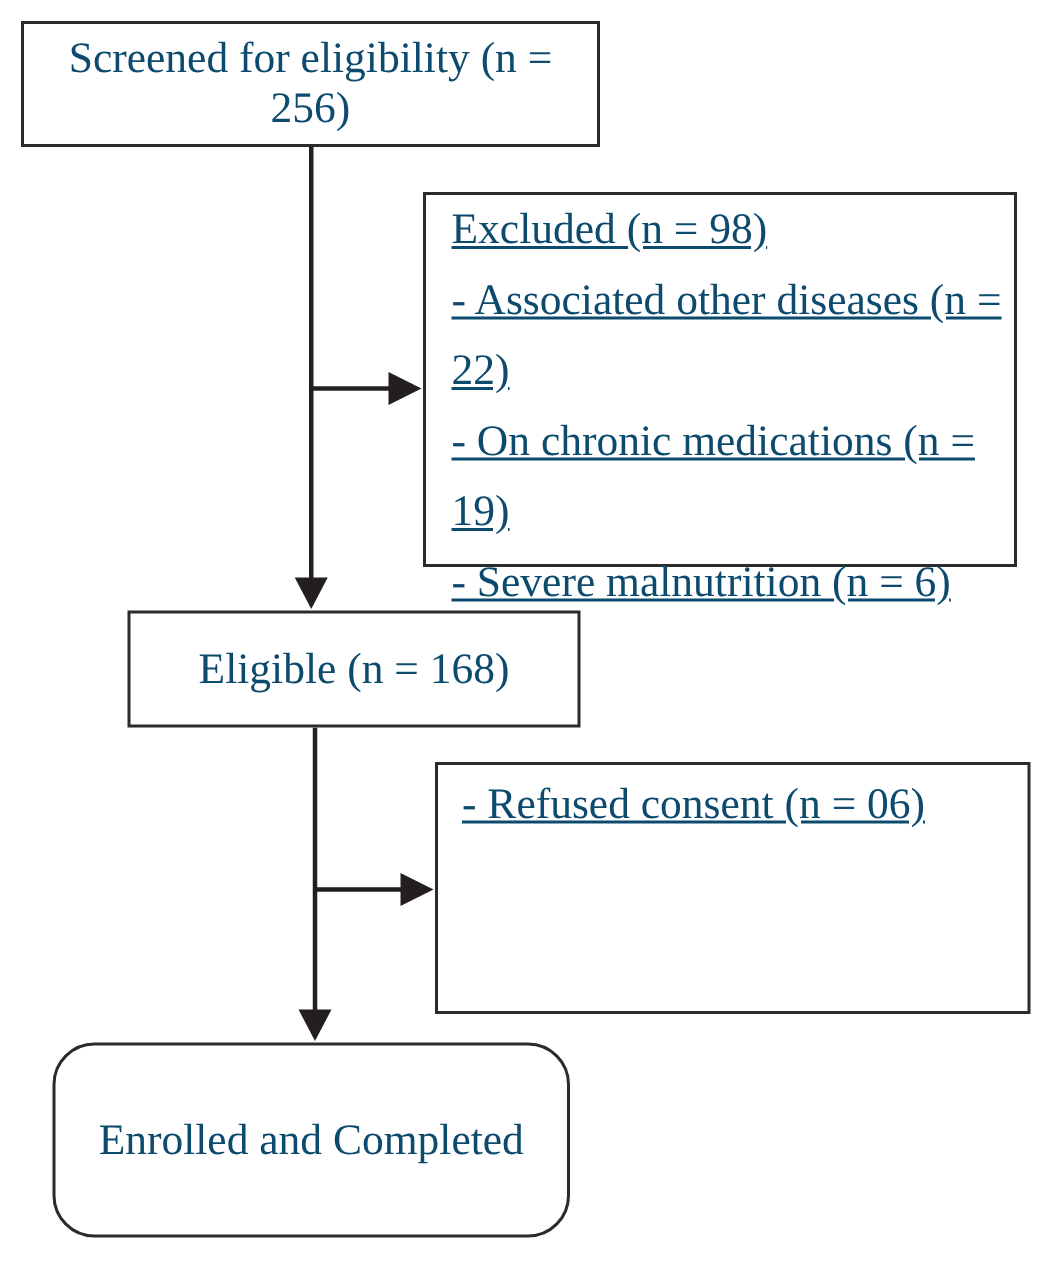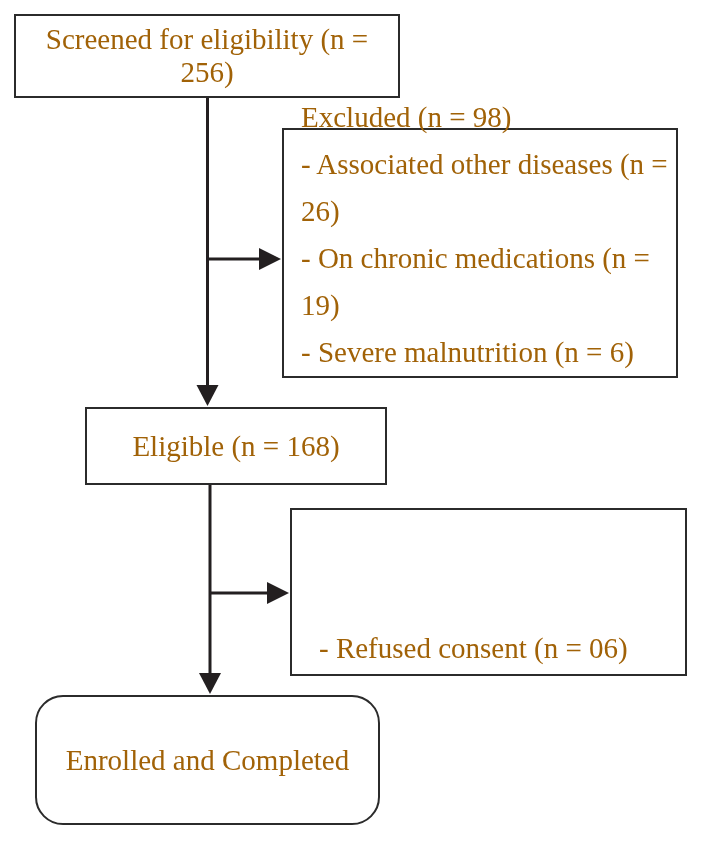--- a/index.html
+++ b/index.html
@@ -15,39 +15,40 @@
     font-family: "Liberation Serif", "DejaVu Serif", serif;
     color: #231f20;
     overflow: hidden;
   }
   .flow-box {
     position: absolute;
     box-sizing: border-box;
     border: 2px solid #2b2b2b;
     background: #ffffff;
     font-size: 29px;
-    color: #a16207;
+    color: #0c4a6e;
   }
   .centered {
     display: flex;
     flex-direction: column;
     align-items: center;
     justify-content: center;
     text-align: center;
   }
   .left-list {
     display: flex;
     flex-direction: column;
-    justify-content: flex-end;
+    justify-content: space-between;
     text-align: left;
+    text-decoration: underline;
   }
   .box-screened   { left: 14px;  top: 14px;  width: 386px; height: 84px; }
   .box-excluded   { left: 282px; top: 128px; width: 396px; height: 250px; padding-left: 17px; line-height: 47px; }
   .box-eligible   { left: 85px;  top: 407px; width: 302px; height: 78px; }
-  .box-attrition  { left: 290px; top: 508px; width: 397px; height: 168px; padding-left: 27px; line-height: 52px; }
+  .box-attrition  { left: 290px; top: 508px; width: 397px; height: 168px; padding-left: 16px; line-height: 52px; }
   .box-enrolled   { left: 35px;  top: 695px; width: 345px; height: 130px; line-height: 50px; border-radius: 28px; }
   .arrow-layer {
     position: absolute;
     left: 0;
     top: 0;
     width: 704px;
     height: 844px;
     pointer-events: none;
   }
   .line-text { display: block; }
@@ -79,21 +80,21 @@
       <polygon points="289,593 267,582 267,604" fill="#231f20"></polygon>
     </g>
   </svg>
 
   <div class="flow-box centered box-screened">
     <span class="line-text">Screened for eligibility (n = 256)</span>
   </div>
 
   <div class="flow-box left-list box-excluded">
     <span class="line-text">Excluded (n = 98)</span>
-    <span class="line-text">- Associated other diseases (n = 26)</span>
+    <span class="line-text">- Associated other diseases (n = 22)</span>
     <span class="line-text">- On chronic medications (n = 19)</span>
     <span class="line-text">- Severe malnutrition (n = 6)</span>
   </div>
 
   <div class="flow-box centered box-eligible">
     <span class="line-text">Eligible (n = 168)</span>
   </div>
 
   <div class="flow-box left-list box-attrition">
     <span class="line-text">- Refused consent (n = 06)</span>

